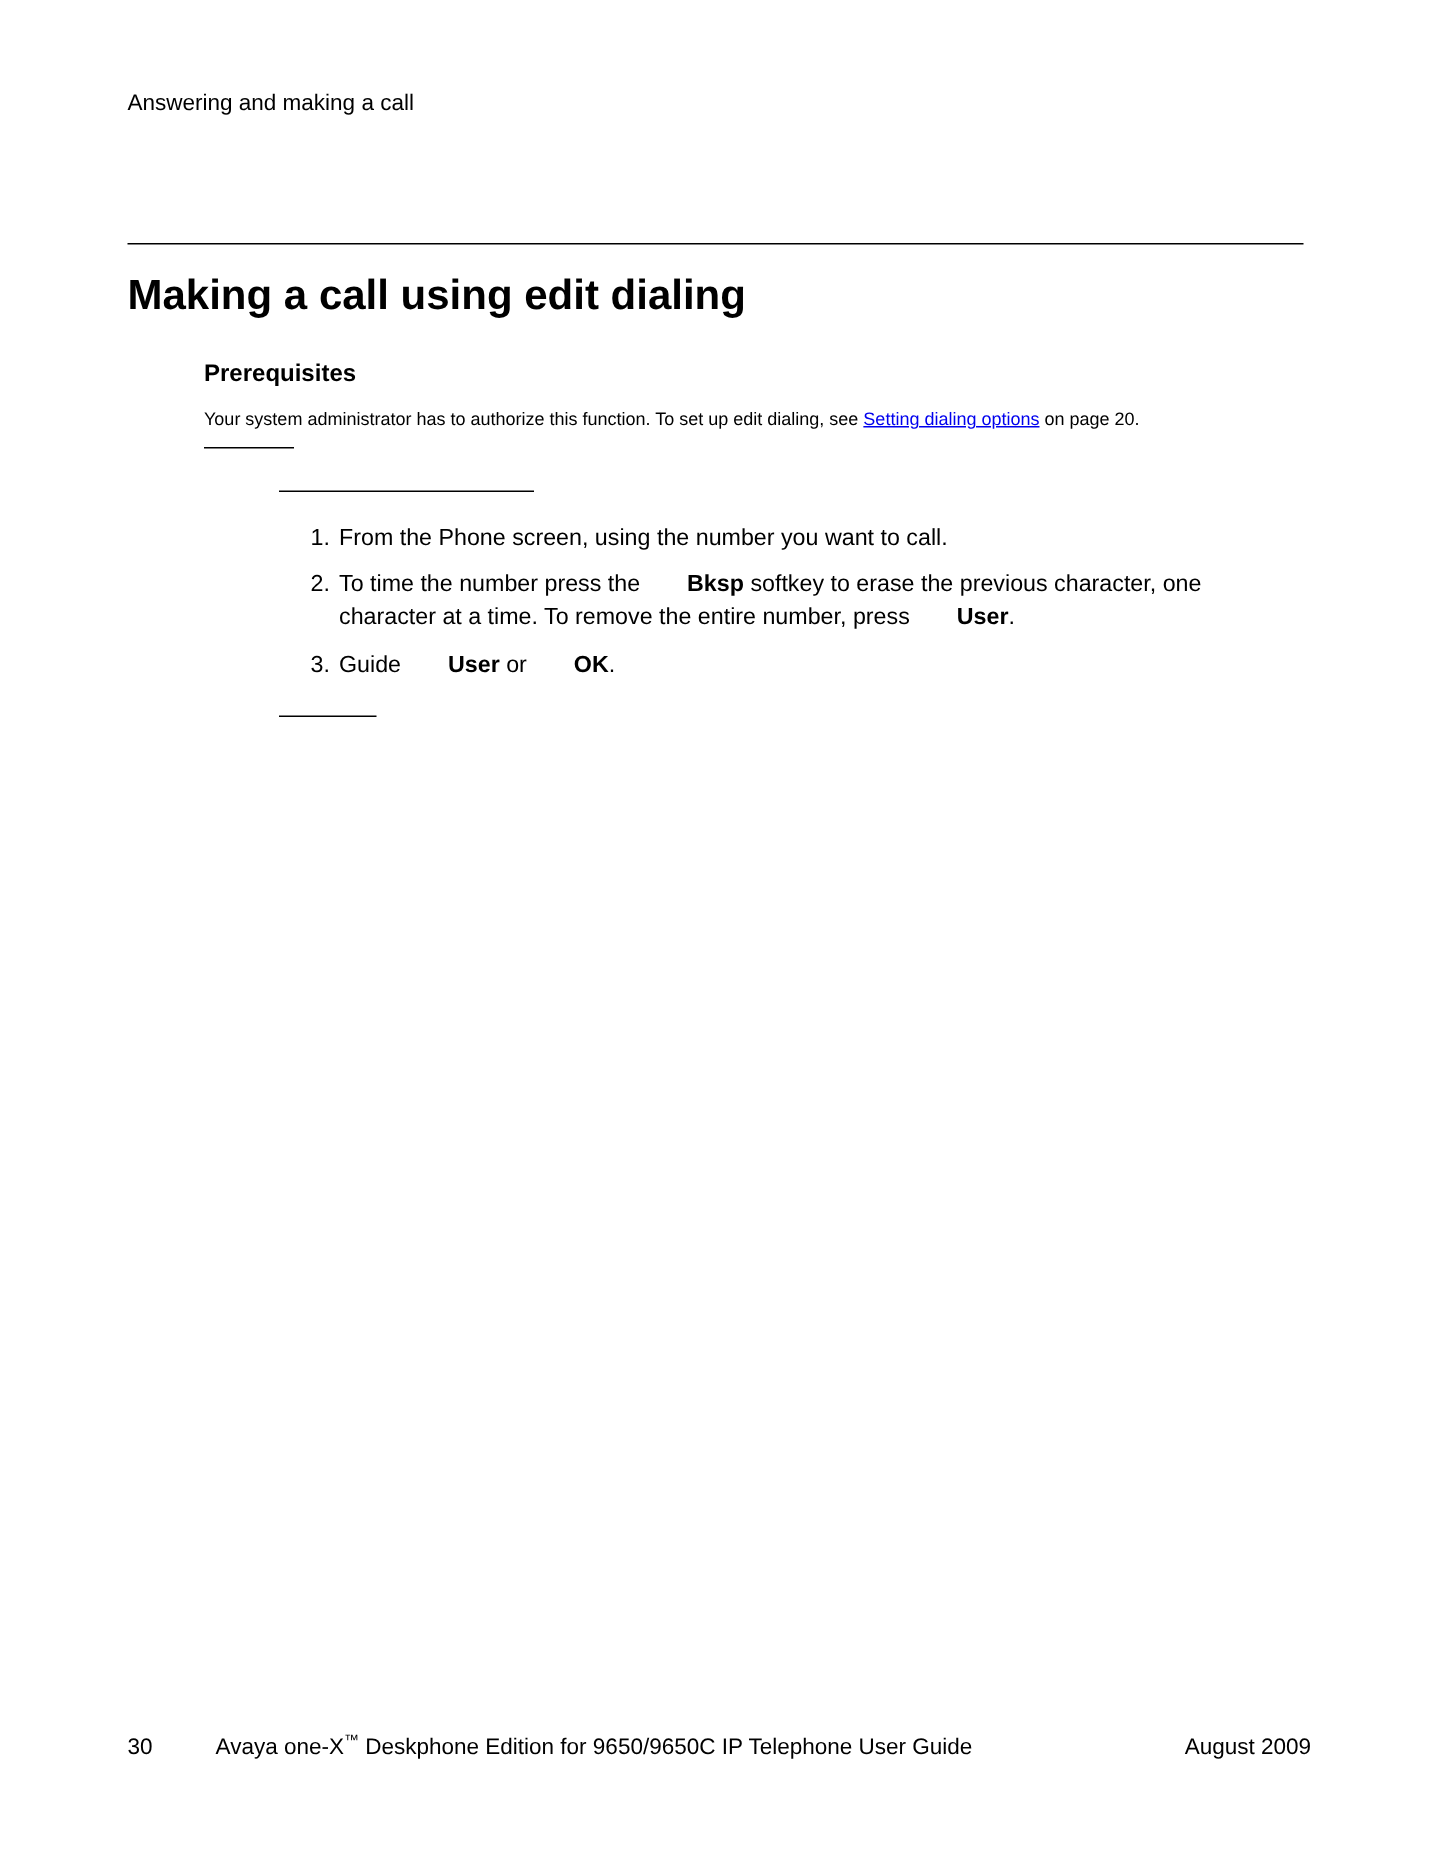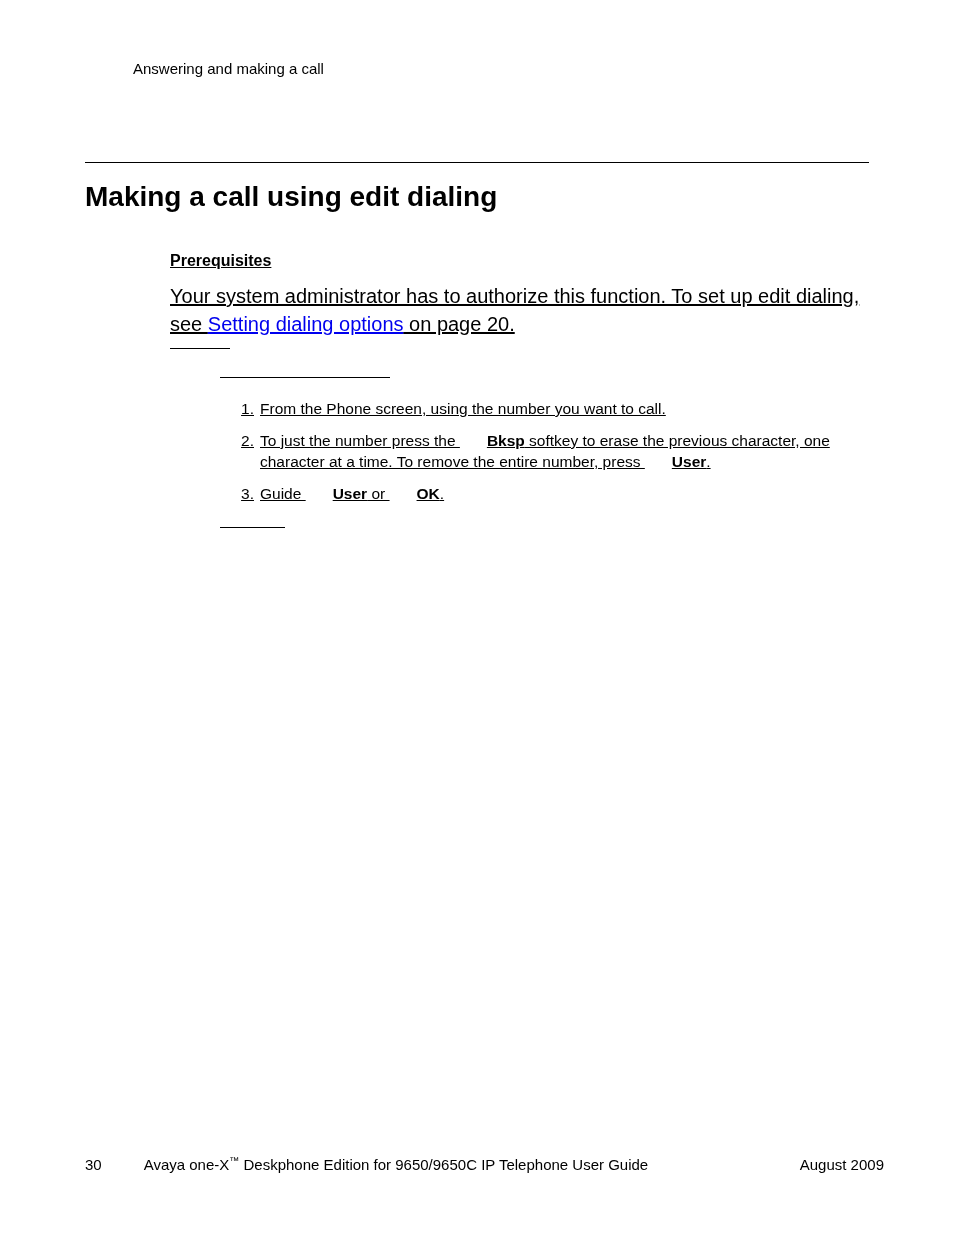--- a/index.html
+++ b/index.html
@@ -17,45 +17,43 @@
     }
     .page-container {
       padding: 60px 85px 0 85px;
       height: 100%;
       position: relative;
     }
     .header-text {
       font-size: 15px;
       color: #000000;
       margin-bottom: 85px;
-      margin-left: 48px;
     }
     .hr-top {
       border: none;
       border-top: 1.5px solid #000000;
       margin-bottom: 18px;
     }
     .main-heading {
       font-size: 28px;
       font-weight: bold;
       color: #000000;
-      margin-bottom: 39px;
+      margin-bottom: 28px;
     }
     .content-block {
-      margin-left: 85px;
-      text-decoration: underline;
+      margin-left: 51px;
     }
     .prerequisites-heading {
       font-size: 16px;
       font-weight: bold;
       color: #000000;
       margin-bottom: 12px;
     }
     .paragraph {
-      font-size: 20px;
+      font-size: 12px;
       color: #000000;
       line-height: 1.4;
       margin-bottom: 10px;
     }
     .link {
       color: #0000ee;
       text-decoration: underline;
       cursor: pointer;
     }
     .short-hr {
@@ -99,21 +97,21 @@
       flex: 1;
     }
     .bold {
       font-weight: bold;
       padding-left: 27px;
     }
     .footer {
       position: absolute;
       bottom: 62px;
       left: 85px;
-      right: 70px;
+      right: 80px;
       display: flex;
       justify-content: space-between;
       align-items: baseline;
       font-size: 15px;
       color: #000000;
     }
     .footer-left {
       display: flex;
       align-items: baseline;
     }
@@ -151,21 +149,21 @@
 
     <hr class="steps-divider-top">
 
     <div class="steps-list" id="steps-container">
         <div class="step-item">
           <div class="step-number">1.</div>
           <div class="step-text"><span>From the Phone screen, using the number you want to call.</span></div>
         </div>
         <div class="step-item">
           <div class="step-number">2.</div>
-          <div class="step-text"><span>To just the number press the </span><span class="bold">Bksp</span><span> softkey to erase the previous character, one character at a time. To remove the entire number, press </span><span class="bold">User</span><span>.</span></div>
+          <div class="step-text"><span>To time the number press the </span><span class="bold">Bksp</span><span> softkey to erase the previous character, one character at a time. To remove the entire number, press </span><span class="bold">User</span><span>.</span></div>
         </div>
         <div class="step-item">
           <div class="step-number">3.</div>
           <div class="step-text"><span>Guide </span><span class="bold">User</span><span> or </span><span class="bold">OK</span><span>.</span></div>
         </div>
       </div>
 
     <hr class="steps-divider-bottom">
   </div>
 

